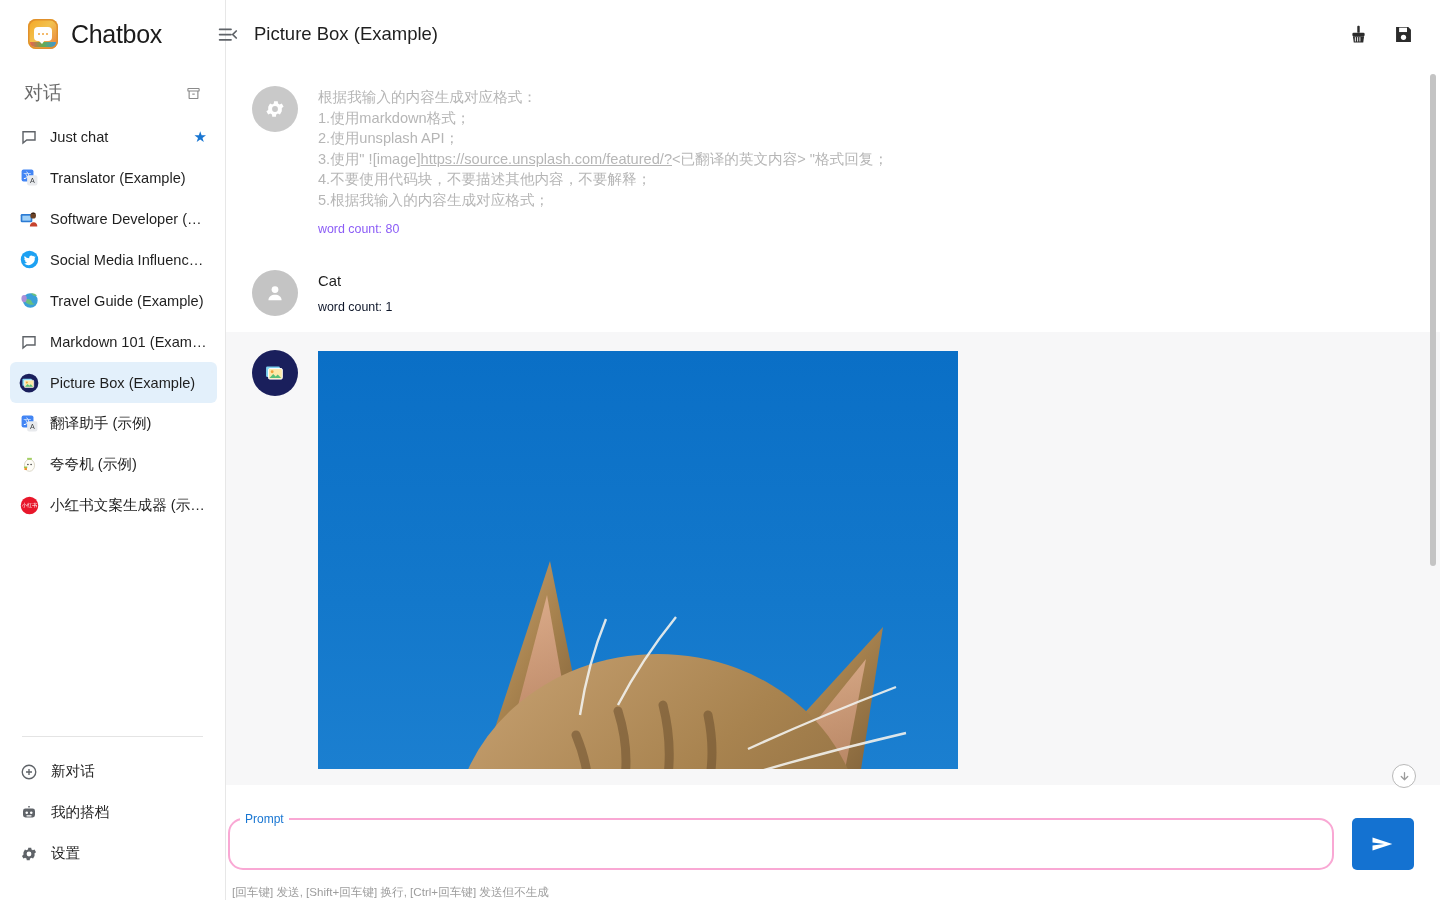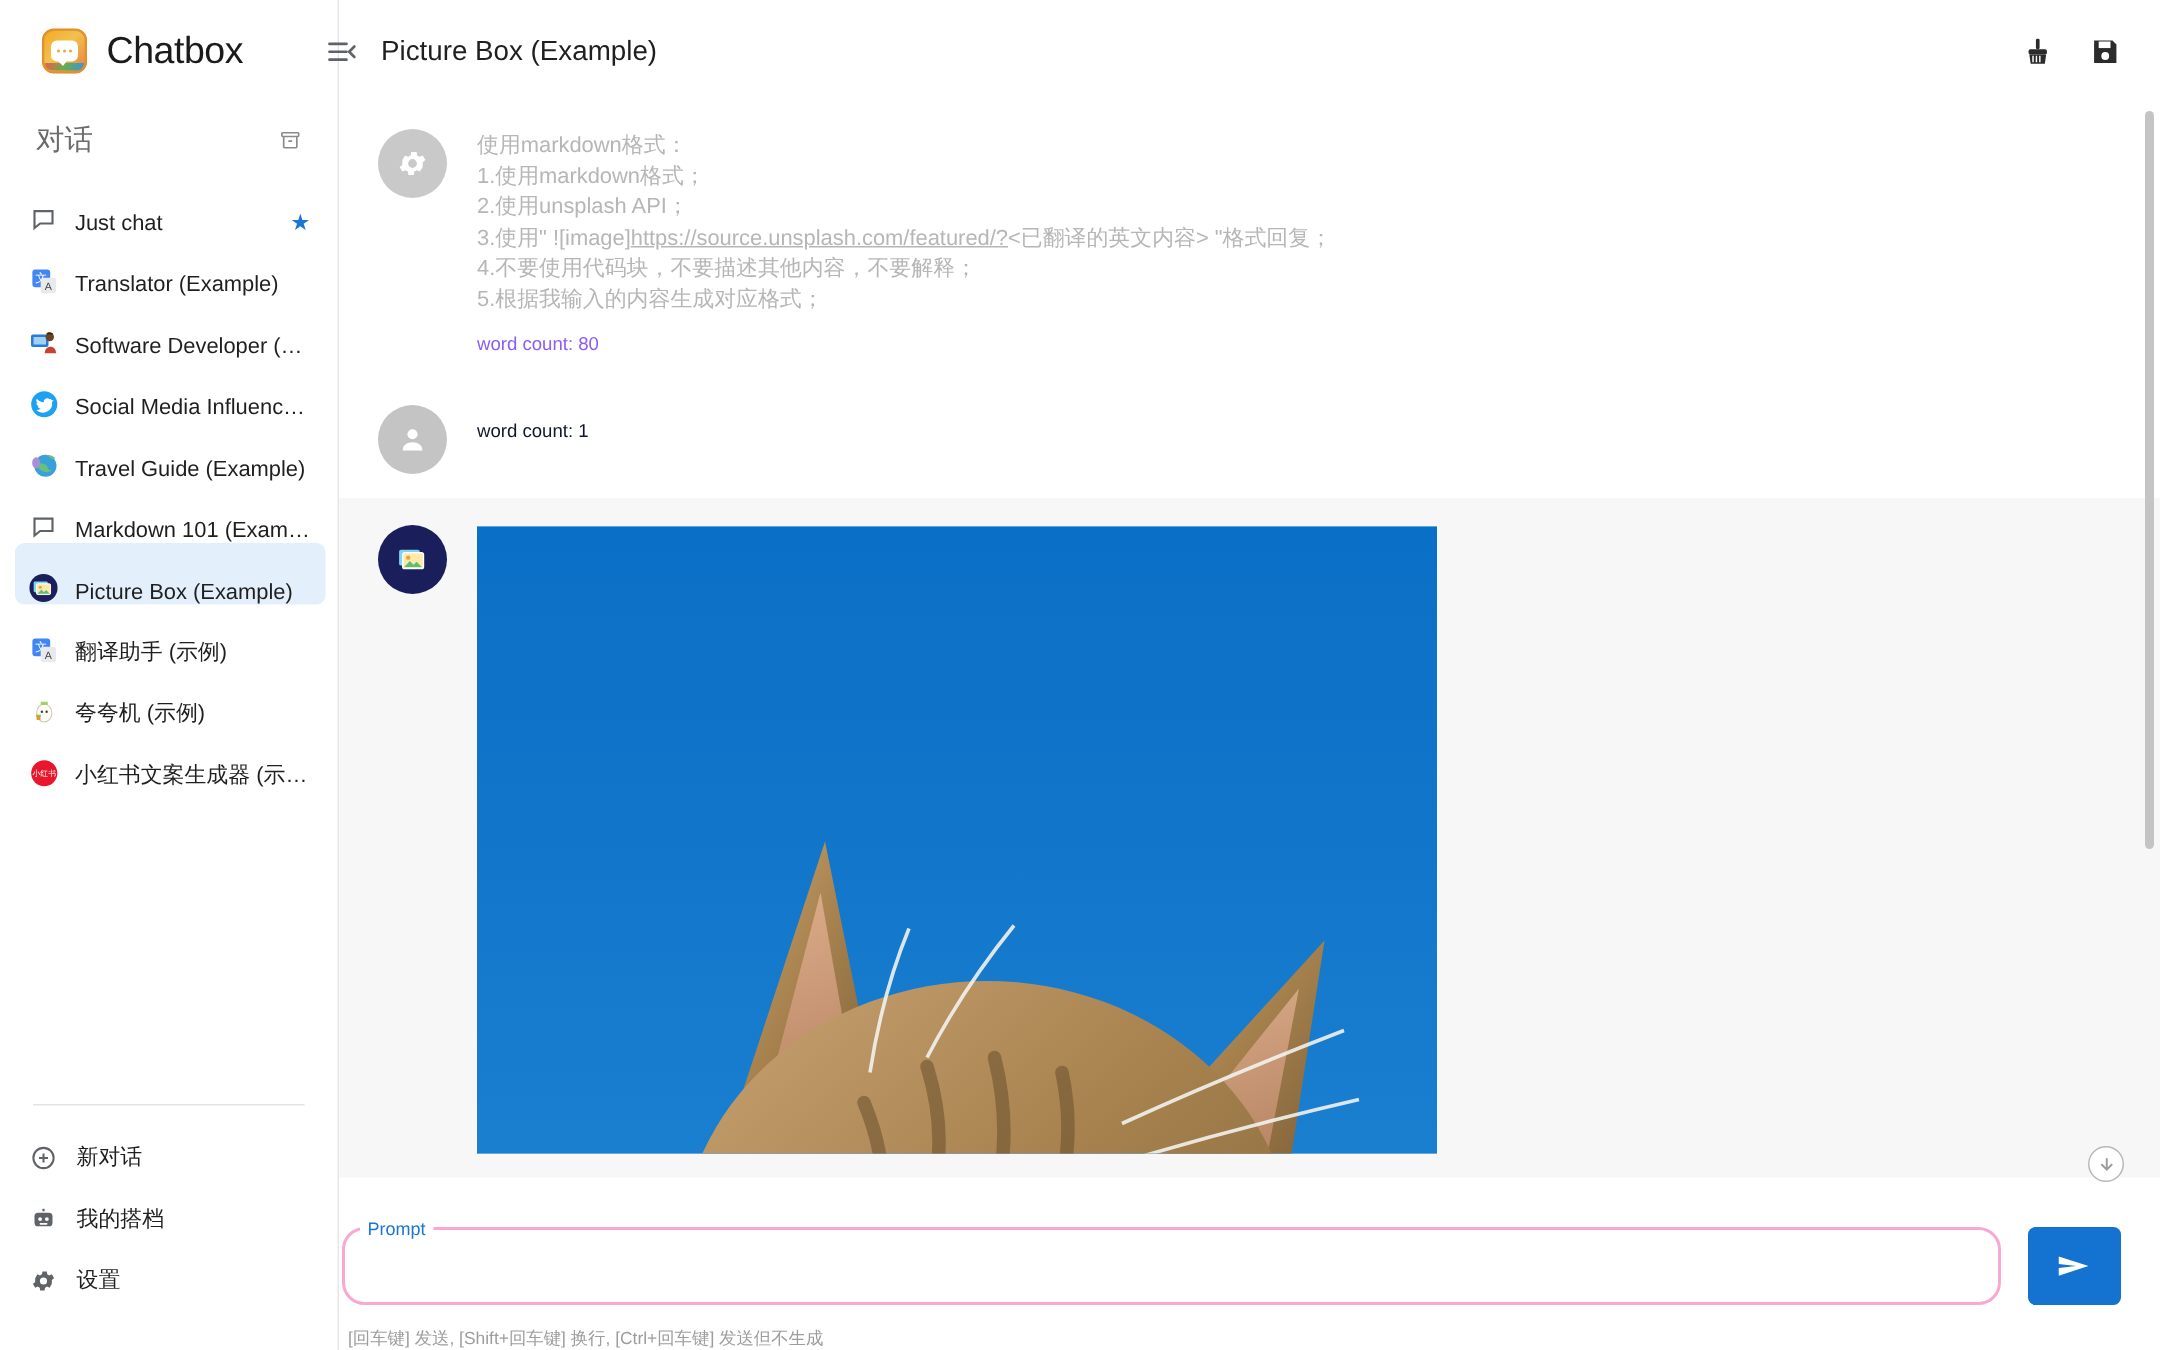--- a/index.html
+++ b/index.html
@@ -48,21 +48,21 @@
 
   .sb-head {
     display:flex; align-items:center; justify-content:space-between;
     padding: 8px 22px 10px 24px; margin-top:4px;
   }
   .sb-head-title { font-size: 19px; color:#6b6b6b; }
   .icon-btn { background:none;border:none;cursor:pointer;padding:2px;display:flex;align-items:center;justify-content:center;color:#8a8a8a;}
 
   .chat-list { padding: 0 8px 0 10px; display:flex; flex-direction:column; gap:0px;}
   .chat-row {
-    height: 41px; display:flex; align-items:flex-end; gap:10px;
+    height: 41px; display:flex; align-items:center; gap:10px;
     padding: 0 10px 0 8px; border-radius: 6px; cursor: pointer; position:relative;
   }
   .chat-row.selected { background:#e3f0fb; }
   .chat-ava { width:22px;height:22px;flex:0 0 22px;display:flex;align-items:center;justify-content:center;}
   .chat-name {
     font-size: 14.6px; color:#1f1f1f; white-space:nowrap; overflow:hidden; text-overflow:ellipsis; flex:1;
   }
   .star { color:#1976d2; font-size:15px; }
 
   .sb-divider { height:1px; background:#e4e4e4; margin: 14px 22px 0 22px; }
@@ -332,39 +332,40 @@
     <div class="msgs">
 
       <div class="msg sys">
         <div class="avatar av-sys">
           <svg width="22" height="22" viewBox="0 0 24 24" fill="currentColor">
             <path d="M19.4 13a7.6 7.6 0 0 0 0-2l2-1.5-2-3.4-2.3 1a7.7 7.7 0 0 0-1.8-1l-.3-2.5h-4l-.3 2.5a7.7 7.7 0 0 0-1.8 1l-2.3-1-2 3.4L4.6 11a7.6 7.6 0 0 0 0 2l-2 1.5 2 3.4 2.3-1a7.7 7.7 0 0 0 1.8 1l.3 2.5h4l.3-2.5a7.7 7.7 0 0 0 1.8-1l2.3 1 2-3.4zM12 15.2A3.2 3.2 0 1 1 12 8.8a3.2 3.2 0 0 1 0 6.4z"></path>
           </svg>
         </div>
         <div class="msg-body">
           <div class="sys-text">
-            <div>使用markdown格式：</div>
+            <div>根据我输入的内容生成对应格式：</div>
             <div>1.使用markdown格式；</div>
             <div>2.使用unsplash API；</div>
             <div><span>3.使用" ![image]</span><a href="#">https://source.unsplash.com/featured/?</a><span>&lt;已翻译的英文内容&gt; "格式回复；</span></div>
             <div>4.不要使用代码块，不要描述其他内容，不要解释；</div>
             <div>5.根据我输入的内容生成对应格式；</div>
           </div>
           <div class="wc">word count: 80</div>
         </div>
       </div>
 
       <div class="msg user" style="padding-top:18px">
         <div class="avatar av-user">
           <svg width="22" height="22" viewBox="0 0 24 24" fill="currentColor">
             <circle cx="12" cy="8.2" r="3.7"></circle>
               <path d="M4.8 20c0-3.8 3.2-6 7.2-6s7.2 2.2 7.2 6z"></path>
           </svg>
         </div>
         <div class="msg-body">
+          <div class="user-text">Cat</div>
           <div class="wc-dark">word count: 1</div>
         </div>
       </div>
 
       <div class="msg assistant" style="padding-top:18px">
         <div class="avatar av-bot">
           <svg width="26" height="26" viewBox="0 0 32 32">
             <rect x="5" y="8" width="17" height="13" rx="1.6" fill="#7fd4f0"></rect>
             <rect x="8" y="10.5" width="17" height="13" rx="1.6" fill="#fde9a8" stroke="#fff" stroke-width="1.2"></rect>
             <circle cx="12.5" cy="14.5" r="1.8" fill="#f2a23c"></circle>

